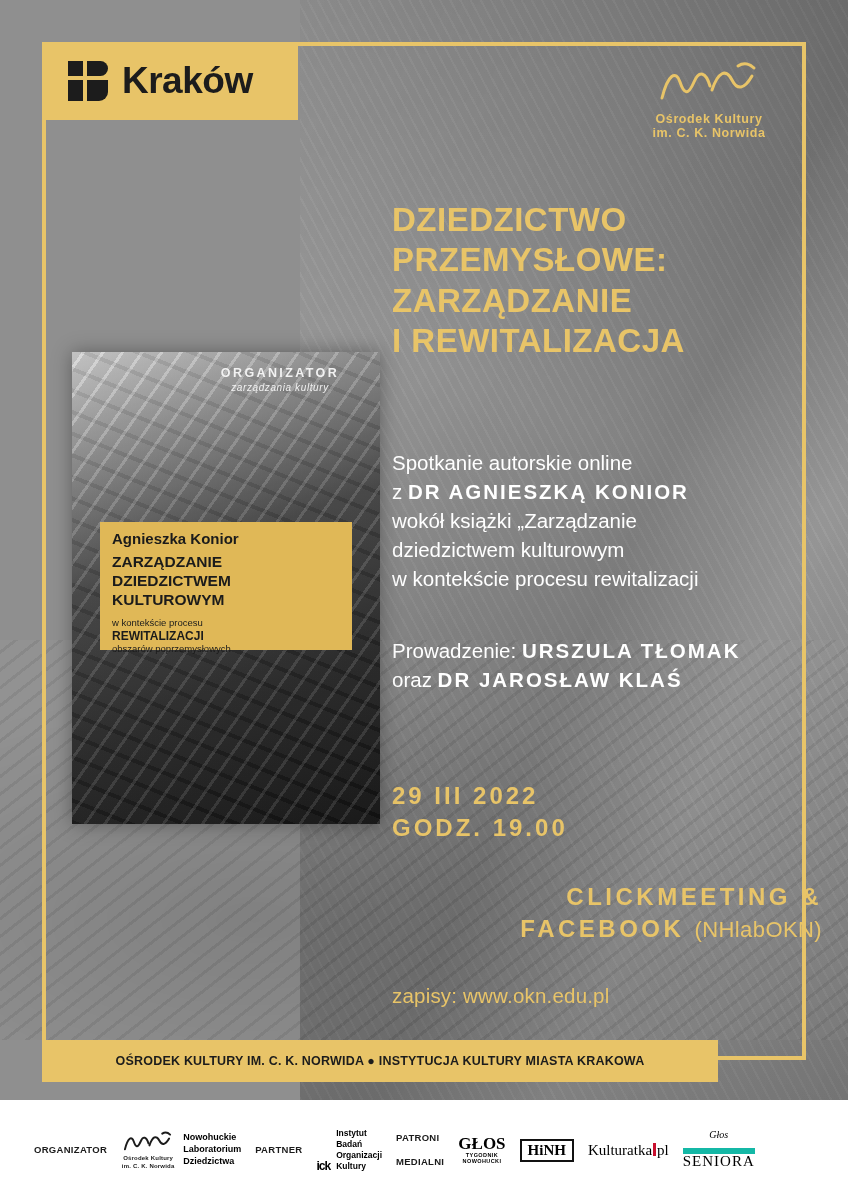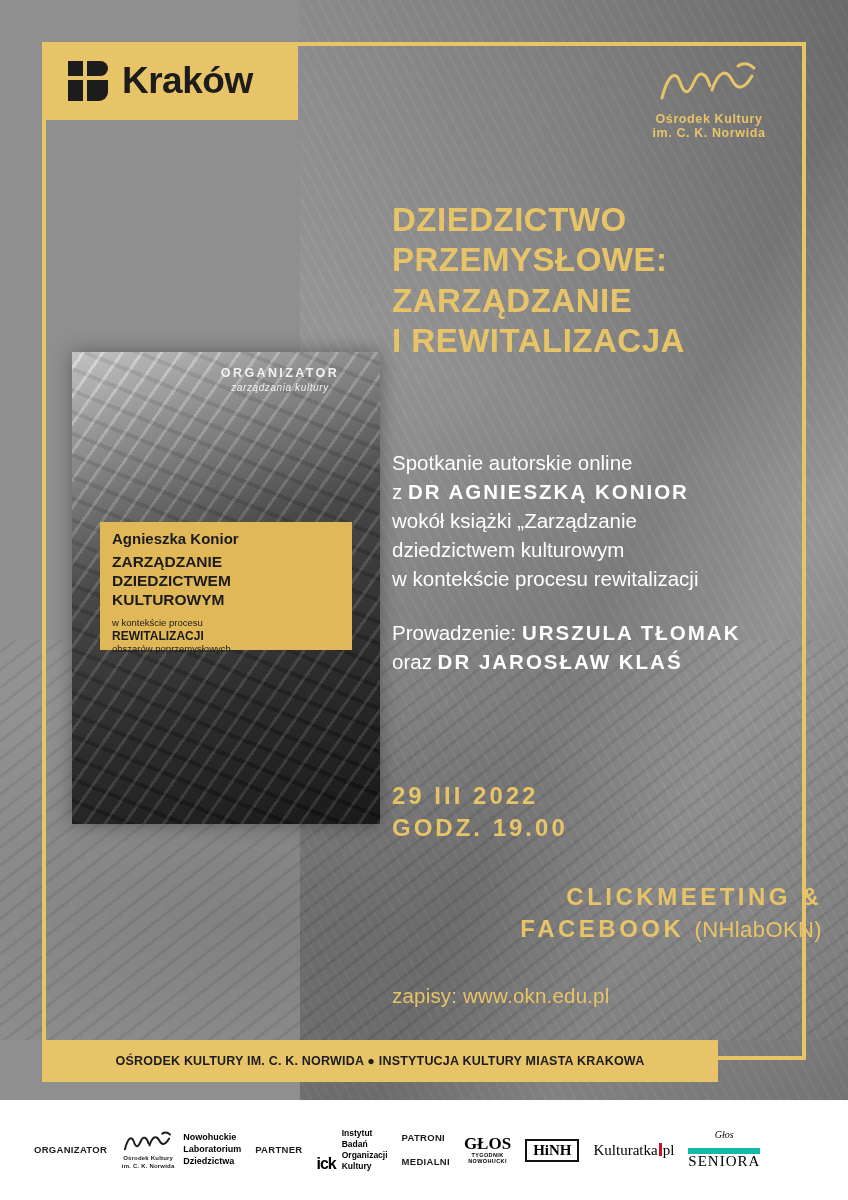--- a/index.html
+++ b/index.html
@@ -112,21 +112,21 @@
   .body-copy {
     position: absolute;
     left: 392px; top: 448px;
     width: 420px;
     color: #ffffff;
     font-size: 20.5px;
     line-height: 1.42;
   }
   .body-copy .sp { letter-spacing: 2px; font-weight: bold; }
   .lead-block { margin-bottom: 0; }
-  .host-block { margin-top: 24px; }
+  .host-block { margin-top: 42px; }
 
   
   .info-gold {
     position: absolute;
     left: 392px; top: 780px;
     width: 430px;
     color: #e8c468;
     font-weight: bold;
   }
   .date-line { font-size: 24px; letter-spacing: 3px; line-height: 1.35; }
@@ -191,21 +191,21 @@
   .f-label {
     font-size: 9.5px; font-weight: bold; color: #1b1b1b; letter-spacing: .3px;
     line-height: 1.25; white-space: pre-line;
   }
   .f-item { display: flex; align-items: center; gap: 8px; }
   .nld-sig { color: #1b1b1b; }
   .nld-sig svg { display: block; }
   .nld-cap { font-size: 6px; font-weight: bold; text-align: center; letter-spacing: .2px; line-height: 1.3; }
   .nld-text { font-size: 9px; font-weight: bold; line-height: 1.3; }
   .ick-logo { display: flex; align-items: flex-end; gap: 6px; }
-  .ick-mark { font-size: 16px; font-weight: bold; letter-spacing: -1px; line-height: 1; }
+  .ick-mark { font-size: 12px; font-weight: bold; letter-spacing: -1px; line-height: 1; }
   .ick-words { font-size: 8.5px; font-weight: bold; line-height: 1.3; }
   .glos { text-align: center; }
   .glos .g1 { font-size: 17px; font-weight: bold; font-family: "Liberation Serif", serif; line-height: .95; }
   .glos .g2 { font-size: 5.5px; font-weight: bold; letter-spacing: .4px; }
   .hinh { border: 2px solid #111; padding: 2px 6px; font-family: "Liberation Serif", serif; font-size: 15px; font-weight: bold; line-height: 1; }
   .kulturatka { font-size: 15px; font-family: "Liberation Serif", serif; }
   .kulturatka .bar { display: inline-block; width: 3px; height: 13px; background: #c8102e; vertical-align: -1px; margin: 0 1px; }
   .senior { text-align: center; font-family: "Liberation Serif", serif; }
   .senior .s1 { font-size: 10px; font-style: italic; line-height: 1; }
   .senior .s2 { font-size: 15px; letter-spacing: 1px; line-height: 1.05; }

